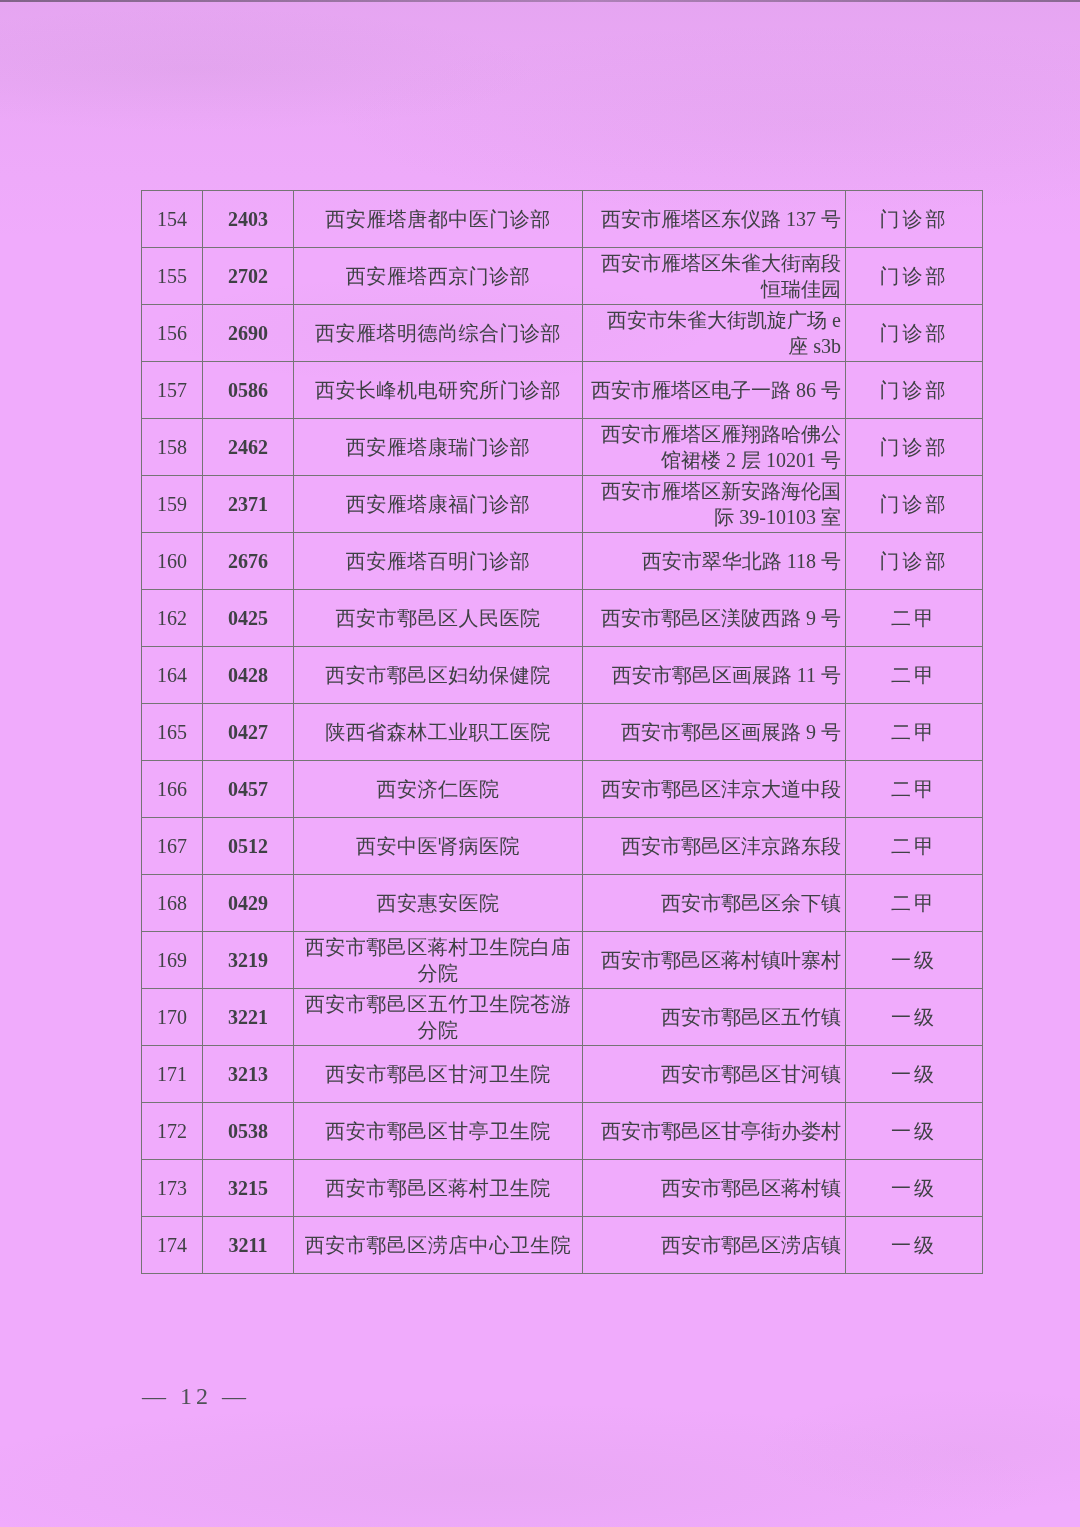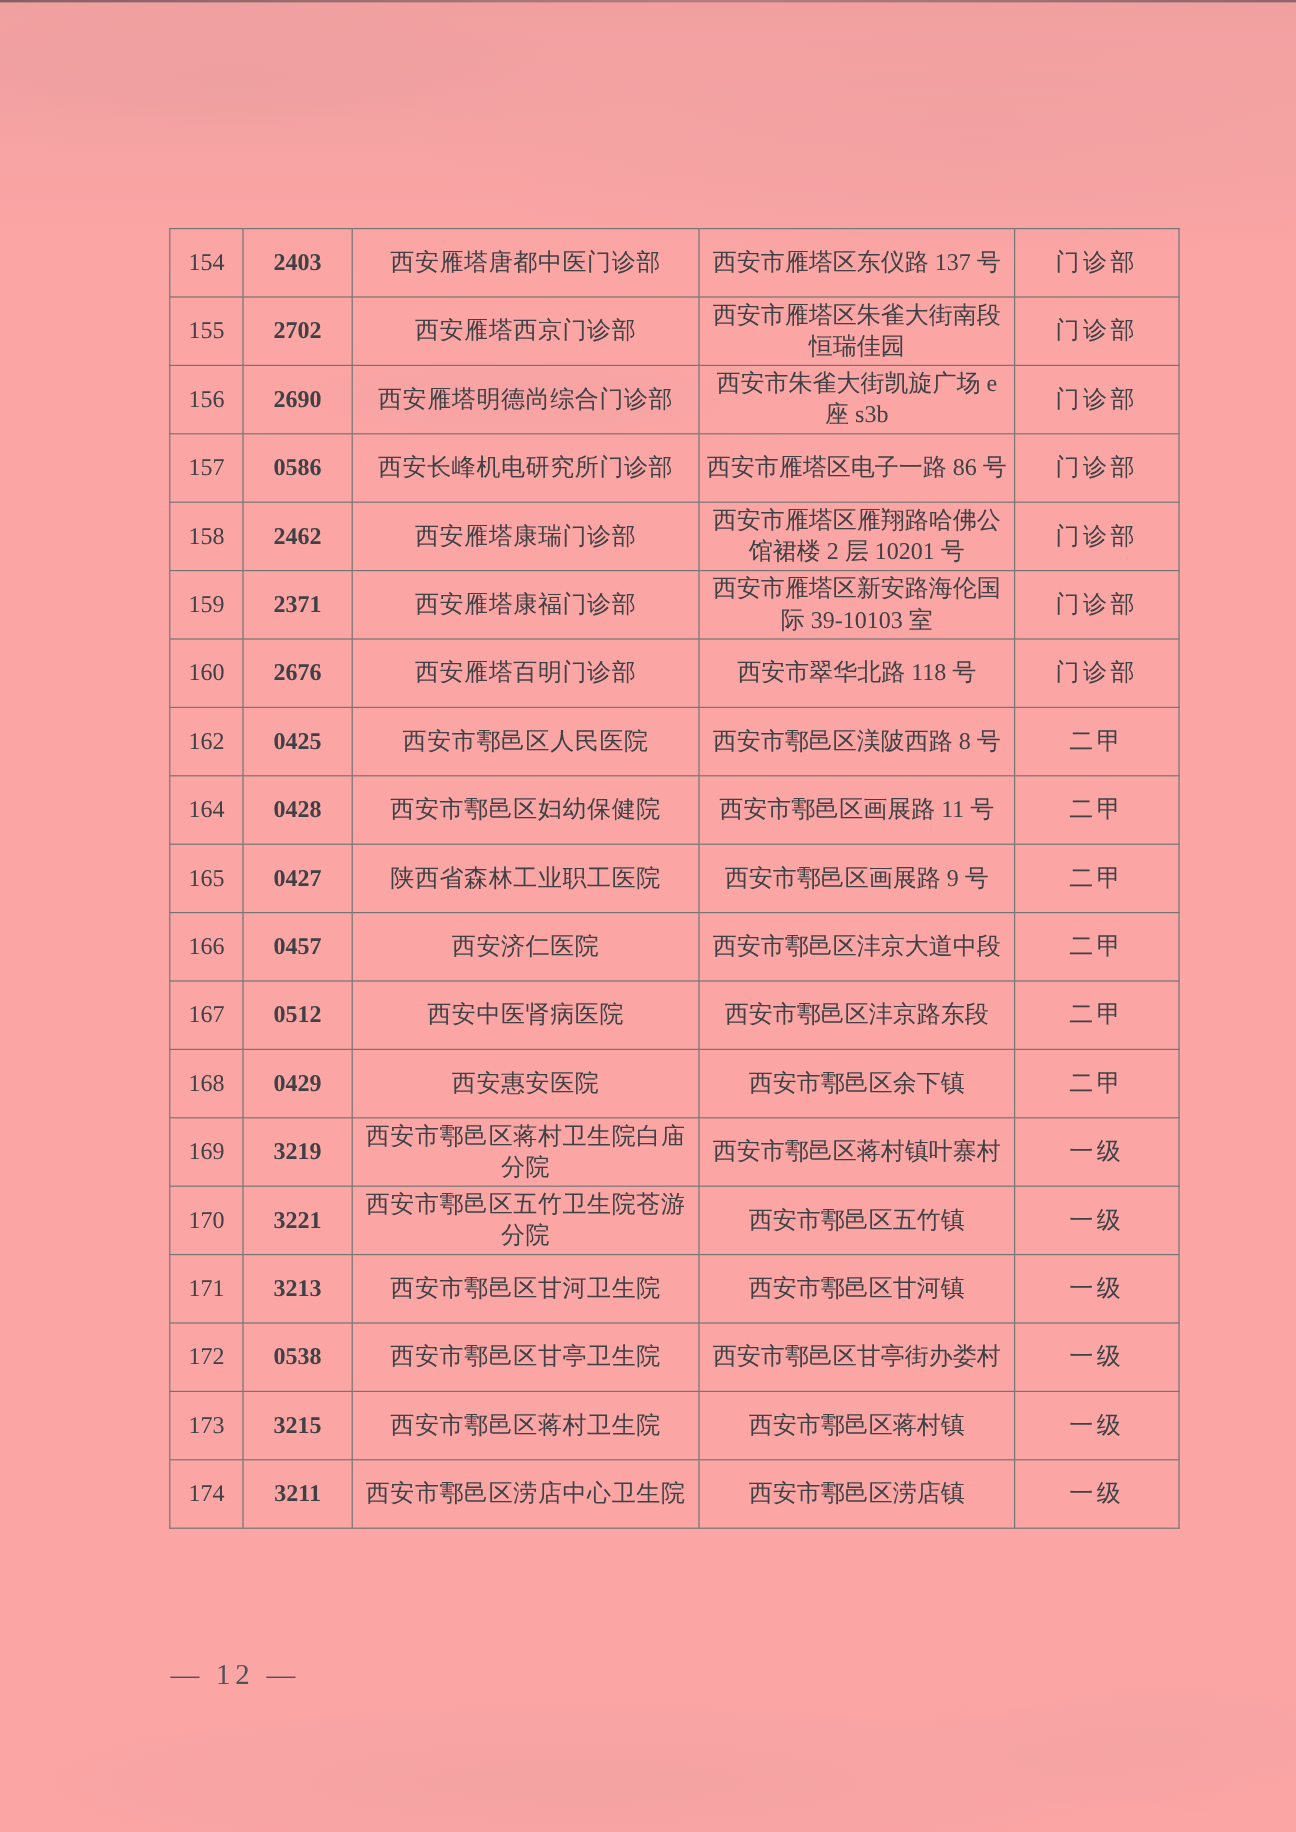--- a/index.html
+++ b/index.html
@@ -5,21 +5,21 @@
   html, body {
     margin: 0;
     padding: 0;
     background: #fbfbfa;
   }
   .page {
     position: relative;
     width: 1080px;
     height: 1527px;
     margin: 0 auto;
-    background: #fca5a5;
+    background: #f0abfc;
     overflow: hidden;
     font-family: "Liberation Serif", "DejaVu Serif", serif;
   }
   
   .page::before {
     content: "";
     position: absolute;
     inset: 0;
     pointer-events: none;
     background:
@@ -54,21 +54,21 @@
     font-size: 20px;
     line-height: 26px;
     color: #3f4145;
     padding: 2px 4px;
     height: 52px; 
     overflow: hidden;
   }
   .institution-table td.c0 { width: 52px; }
   .institution-table td.c1 { width: 82px; font-weight: bold; }
   .institution-table td.c2 { width: 280px; letter-spacing: 0.5px; }
-  .institution-table td.c3 { width: 254px; }
+  .institution-table td.c3 { width: 254px; text-align: right; }
   .institution-table td.c4 { width: 128px; letter-spacing: 3px; }
   .page-number {
     position: absolute;
     left: 142px;
     top: 1383px;
     font-size: 24px;
     color: #4f5257;
     letter-spacing: 4px;
     white-space: nowrap;
   }
@@ -126,21 +126,21 @@
           <td class="c0">160</td>
           <td class="c1">2676</td>
           <td class="c2">西安雁塔百明门诊部</td>
           <td class="c3">西安市翠华北路 118 号</td>
           <td class="c4">门诊部</td>
         </tr>
         <tr>
           <td class="c0">162</td>
           <td class="c1">0425</td>
           <td class="c2">西安市鄠邑区人民医院</td>
-          <td class="c3">西安市鄠邑区渼陂西路 8 号</td>
+          <td class="c3">西安市鄠邑区渼陂西路 9 号</td>
           <td class="c4">二甲</td>
         </tr>
         <tr>
           <td class="c0">164</td>
           <td class="c1">0428</td>
           <td class="c2">西安市鄠邑区妇幼保健院</td>
           <td class="c3">西安市鄠邑区画展路 11 号</td>
           <td class="c4">二甲</td>
         </tr>
         <tr>

